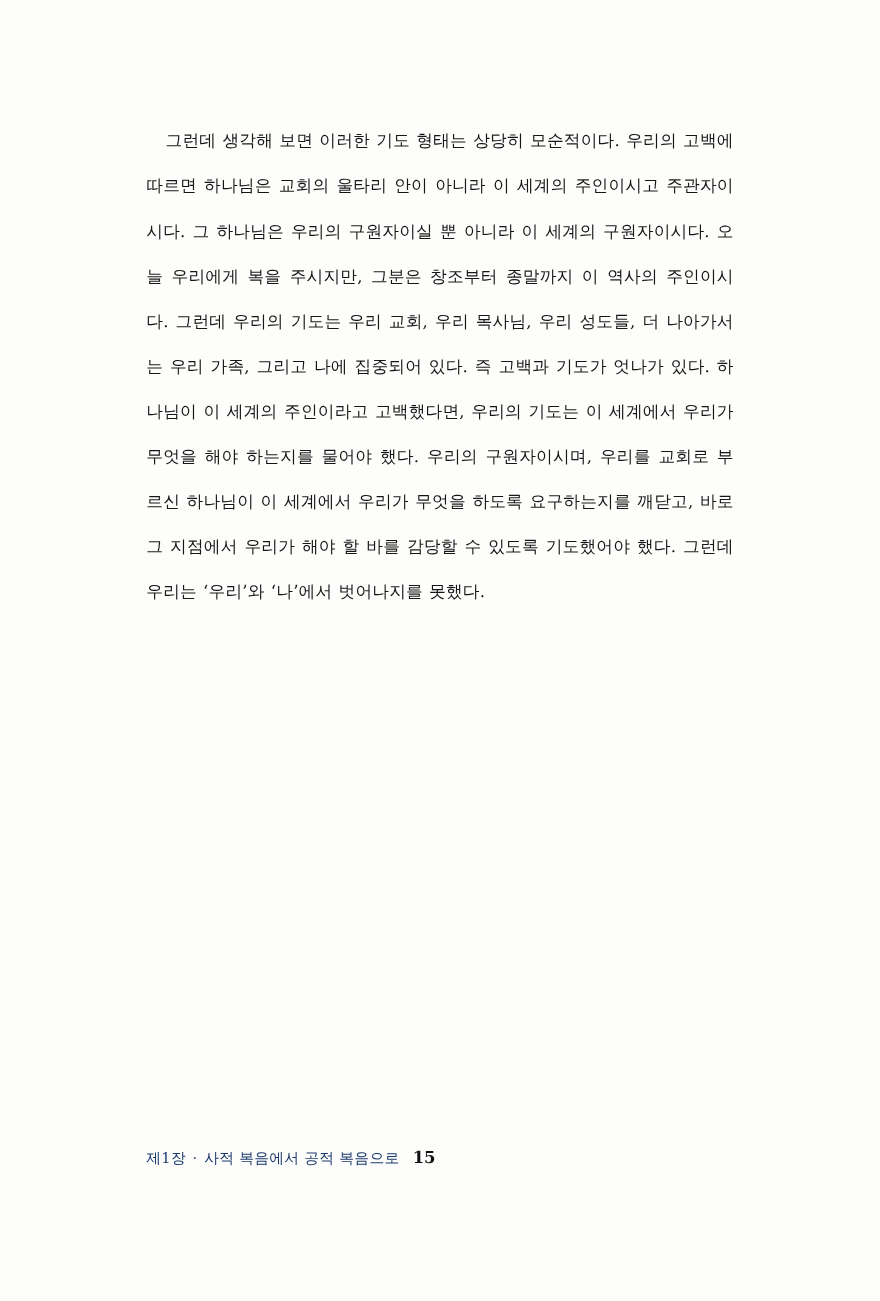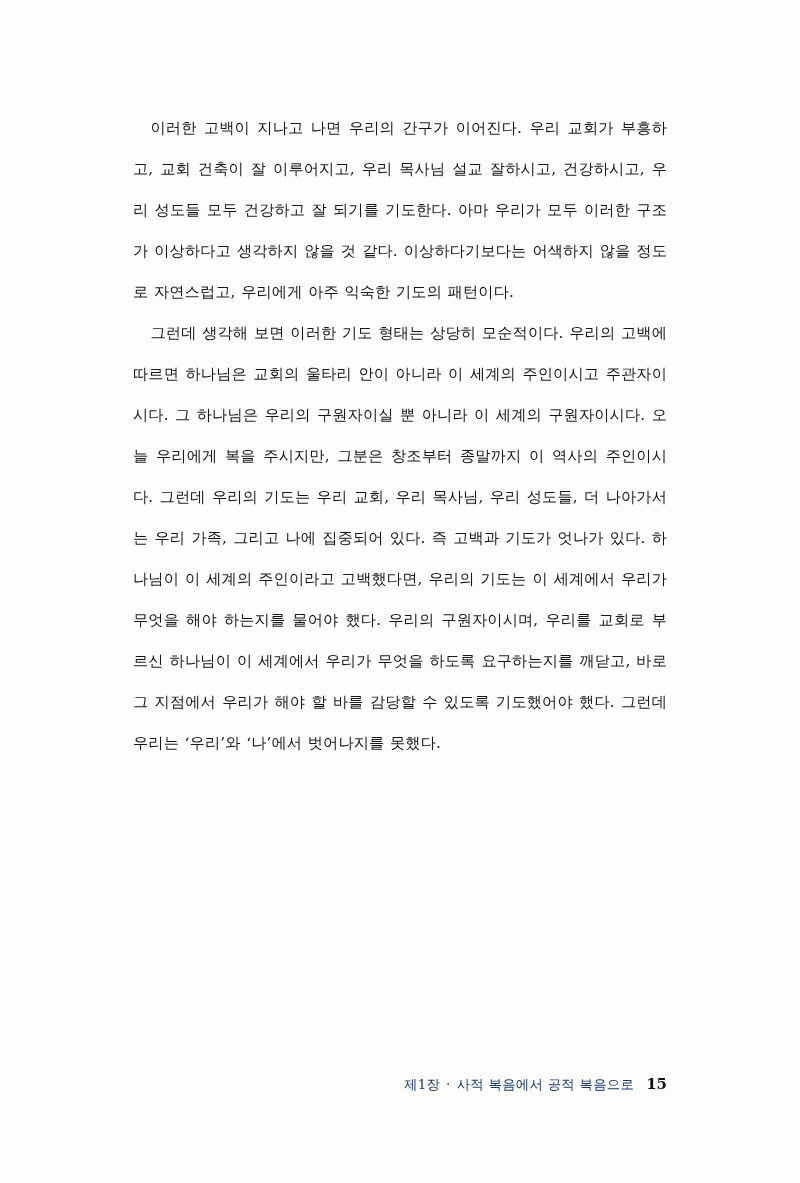--- a/index.html
+++ b/index.html
@@ -40,23 +40,22 @@
     letter-spacing: 0.01em;
     word-spacing: 0.04em;
     color: #161616;
   }
   p.para + p.para {
     margin-top: 0;
   }
   .footer {
     position: absolute;
     left: 133px;
-    top: 1075px;
+    top: 1043px;
     width: 534px;
-    text-align: right;
     font-size: 13.4px;
     color: #1b3a6b;
     letter-spacing: 0.02em;
   }
   .footer .sep {
     padding: 0 6px;
     color: #1b3a6b;
   }
   .footer .pagenum {
     color: #111111;
@@ -68,19 +67,18 @@
   .footer .chapter,
   .footer .title {
     color: #1b3a6b;
   }
 </style>
 </head>
 <body>
 
 <div class="page">
   <div class="content">
-    <p class="para">이러한 고백이 지나고 나면 우리의 간구가 이어진다. 우리 교회가 부흥하고, 교회 건축이 잘 이루어지고, 우리 목사님 설교 잘하시고, 건강하시고, 우리 성도들 모두 건강하고 잘 되기를 기도한다. 아마 우리가 모두 이러한 구조가 이상하다고 생각하지 않을 것 같다. 이상하다기보다는 어색하지 않을 정도로 자연스럽고, 우리에게 아주 익숙한 기도의 패턴이다.</p>
     <p class="para">그런데 생각해 보면 이러한 기도 형태는 상당히 모순적이다. 우리의 고백에 따르면 하나님은 교회의 울타리 안이 아니라 이 세계의 주인이시고 주관자이시다. 그 하나님은 우리의 구원자이실 뿐 아니라 이 세계의 구원자이시다. 오늘 우리에게 복을 주시지만, 그분은 창조부터 종말까지 이 역사의 주인이시다. 그런데 우리의 기도는 우리 교회, 우리 목사님, 우리 성도들, 더 나아가서는 우리 가족, 그리고 나에 집중되어 있다. 즉 고백과 기도가 엇나가 있다. 하나님이 이 세계의 주인이라고 고백했다면, 우리의 기도는 이 세계에서 우리가 무엇을 해야 하는지를 물어야 했다. 우리의 구원자이시며, 우리를 교회로 부르신 하나님이 이 세계에서 우리가 무엇을 하도록 요구하는지를 깨닫고, 바로 그 지점에서 우리가 해야 할 바를 감당할 수 있도록 기도했어야 했다. 그런데 우리는 ‘우리’와 ‘나’에서 벗어나지를 못했다.</p>
   </div>
   <div class="footer">
     <span class="chapter">제1장</span><span class="sep">·</span><span class="title">사적 복음에서 공적 복음으로</span><span class="pagenum">15</span>
   </div>
 </div>
 
 </body></html>

